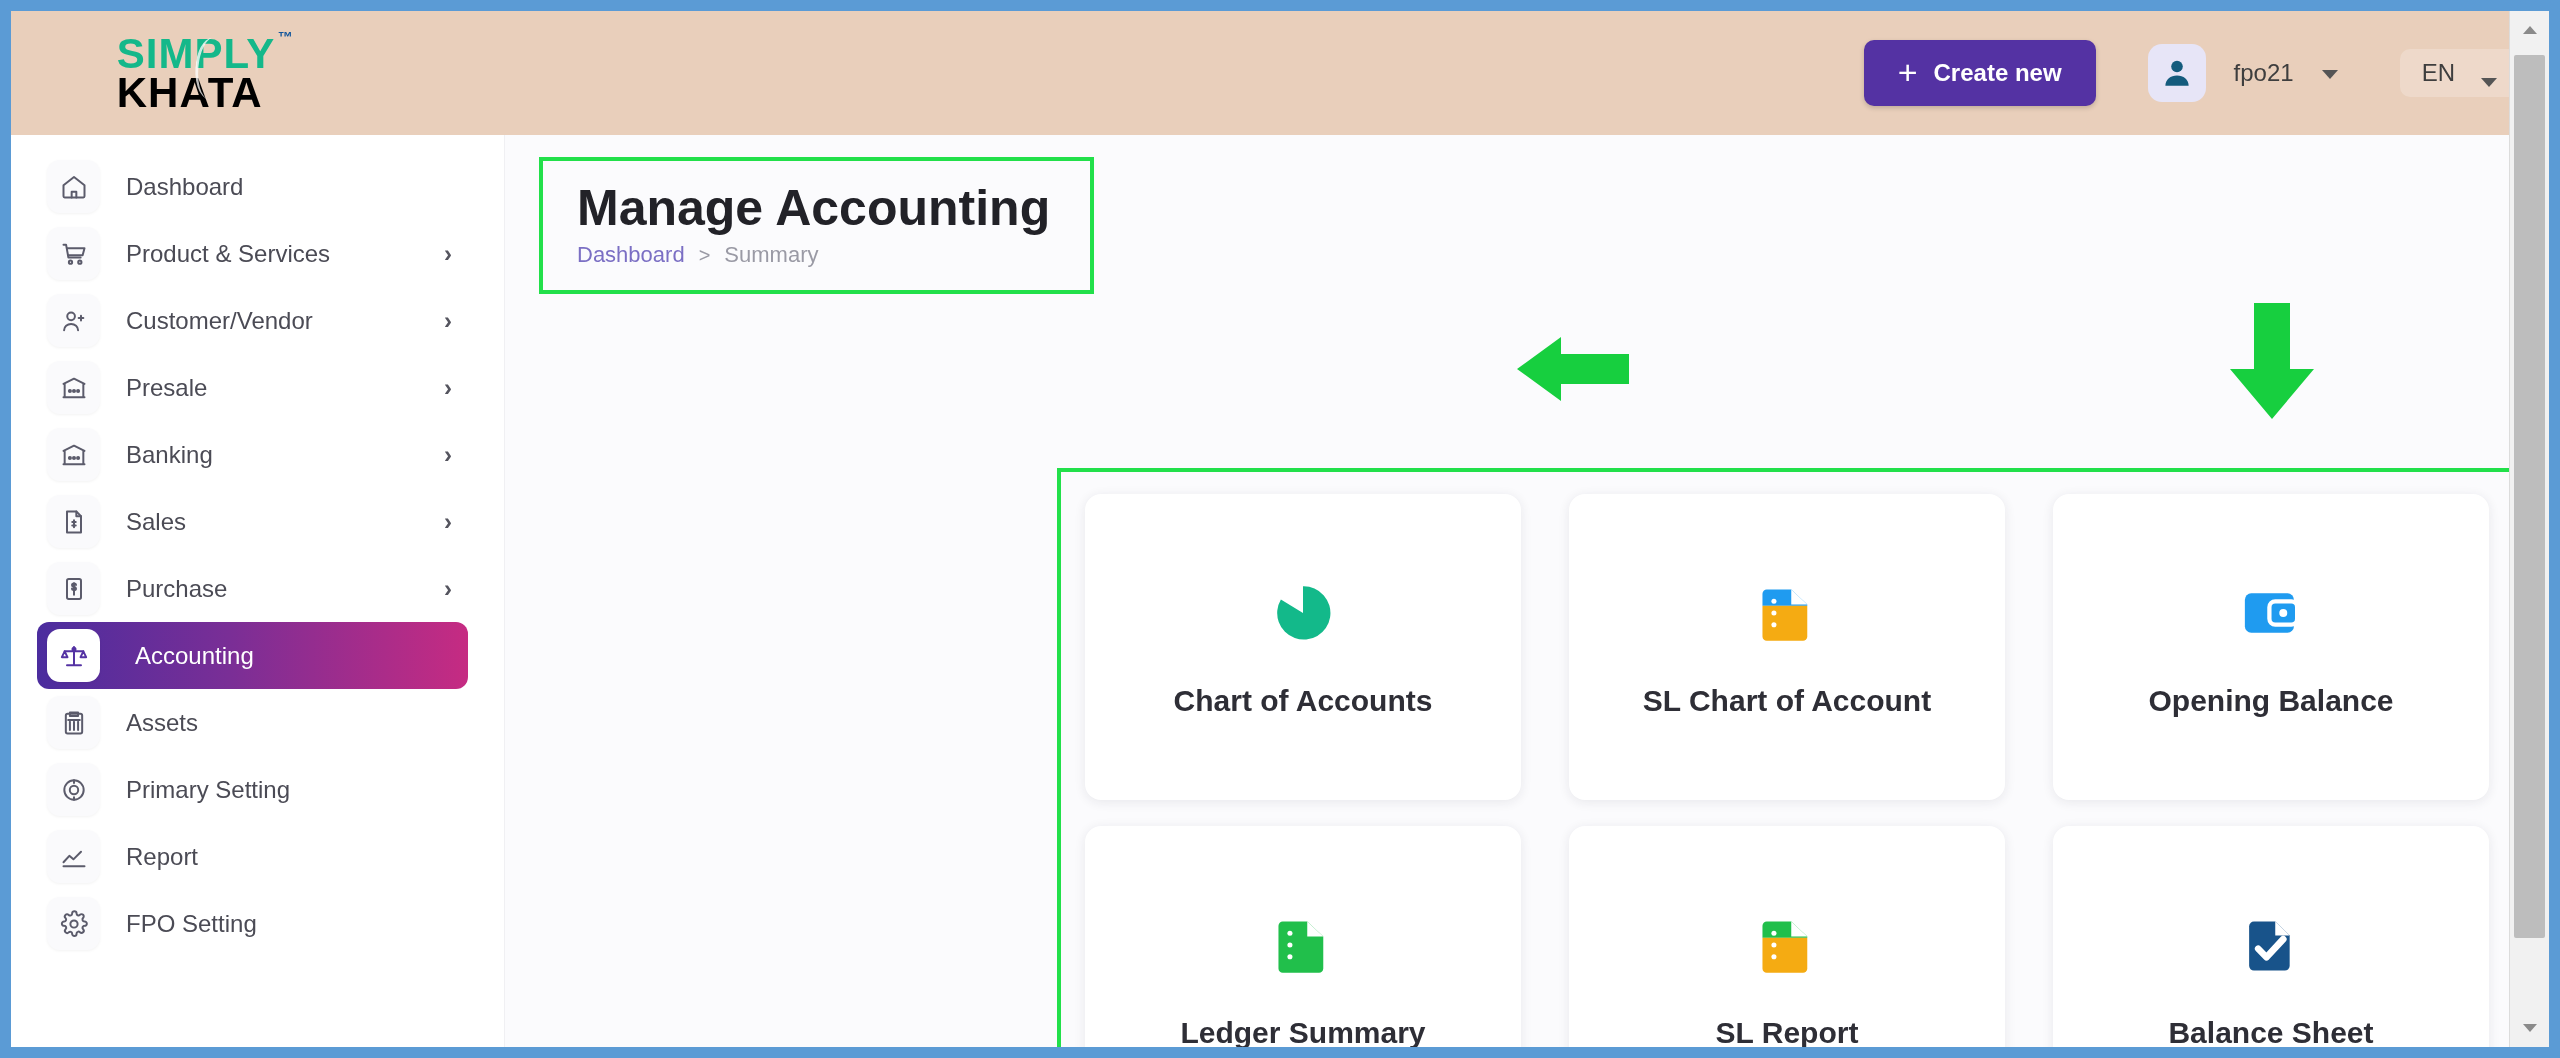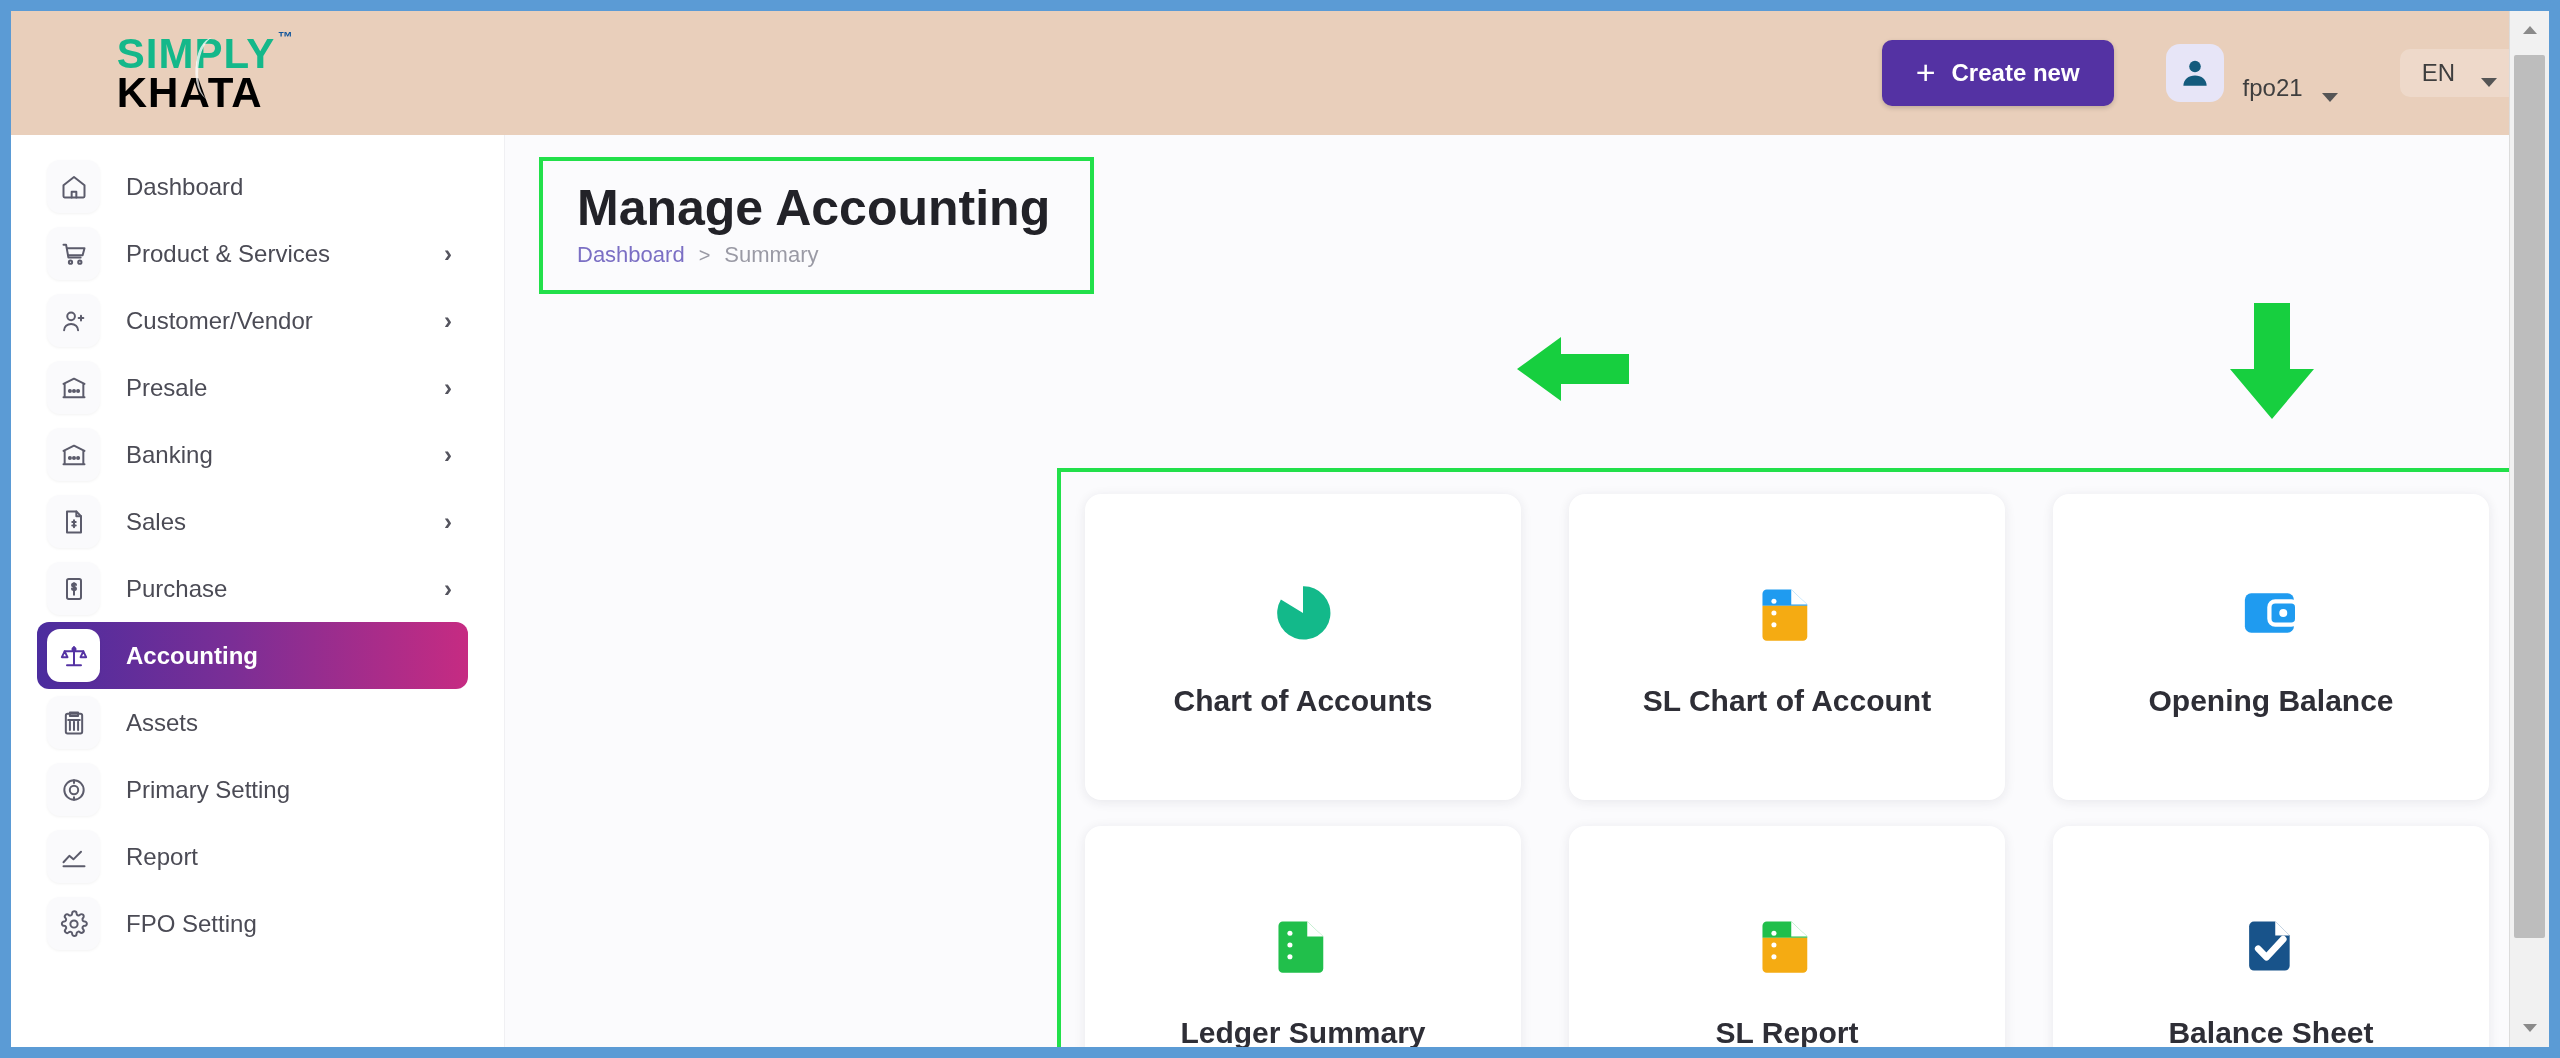--- a/index.html
+++ b/index.html
@@ -84,21 +84,21 @@
     font-weight: 600;
     cursor: pointer;
     box-shadow: 0 2px 5px rgba(0,0,0,0.18);
   }
   #create-new-btn .plus {
     font-size: 34px; font-weight: 400; line-height: 1;
     margin-top: -3px;
   }
 
   #user-chip {
-    display: flex; align-items: flex-end; gap: 19px;
+    display: flex; align-items: center; gap: 28px;
     margin-left: 52px; cursor: pointer;
   }
   .avatar {
     width: 58px; height: 58px; border-radius: 14px;
     background: #e7e5f7;
     display: flex; align-items: center; justify-content: center;
   }
   .user-name { font-size: 24px; color: #3e3e3e; }
   .chev {
     width: 0; height: 0;
@@ -159,21 +159,22 @@
   .nav-arrow {
     font-size: 24px;
     color: #55555f;
     font-weight: 700;
   }
   .nav-item.active {
     background: linear-gradient(90deg, #4b2d9e 0%, #7a2e96 45%, #c62b82 100%);
   }
   .nav-item.active .nav-label {
     color: #ffffff;
-    font-weight: 700;
+    font-weight: 400;
+    margin-left: 9px;
   }
   .nav-item.active .nav-icon {
     background: #ffffff;
   }
 
   
   #main {
     flex: 1;
     background: #fbfbfd;
     padding: 22px 0 0 26px;

